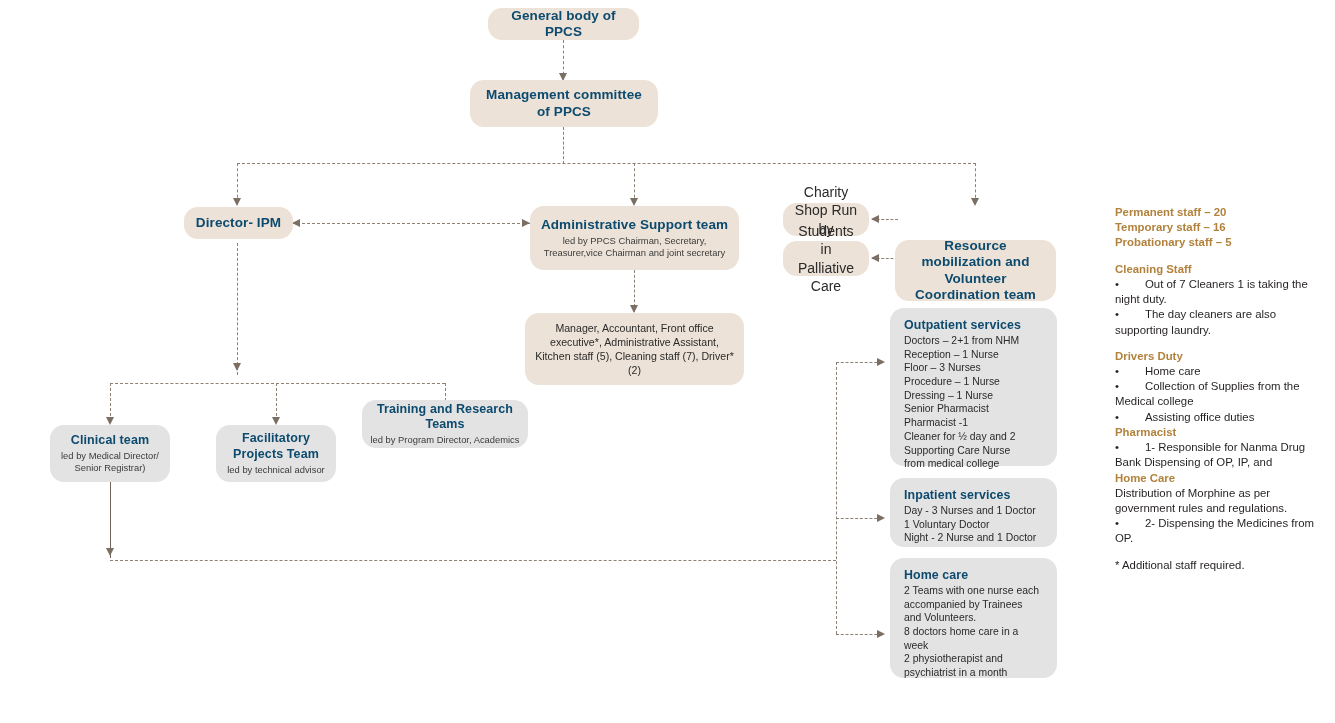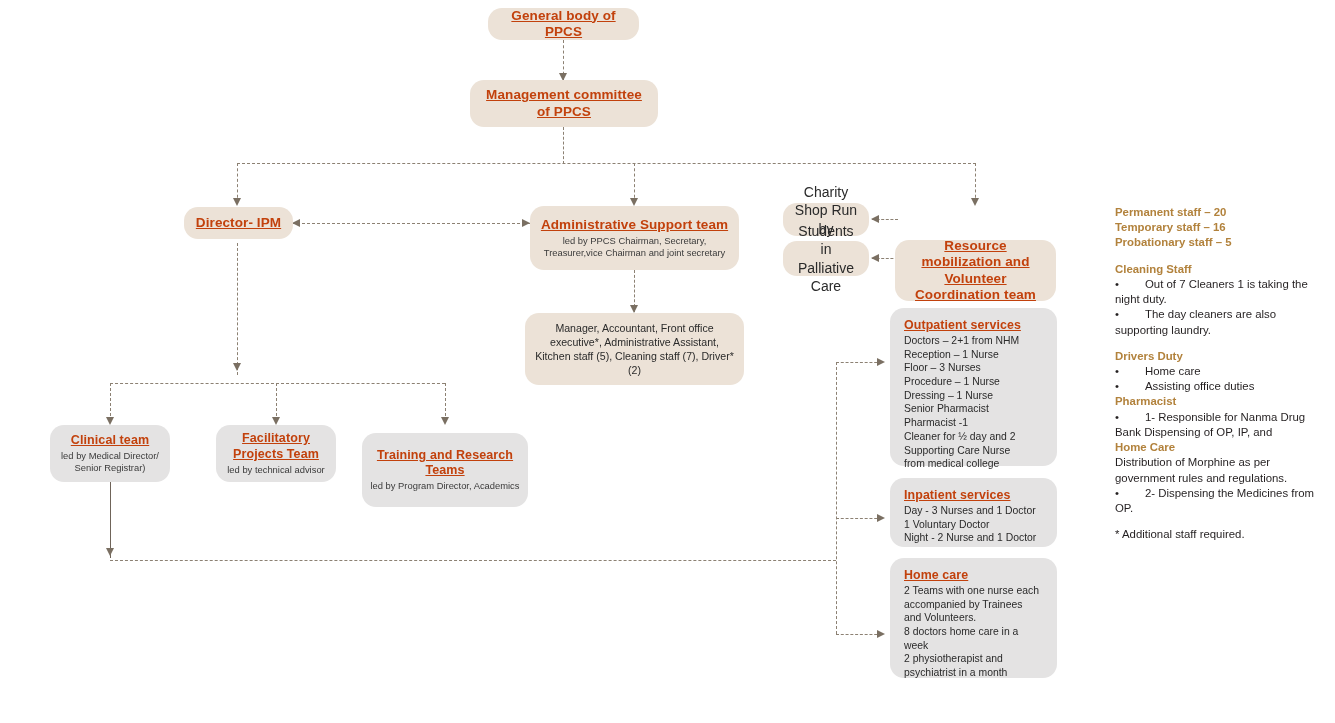--- a/index.html
+++ b/index.html
@@ -26,22 +26,21 @@
     z-index:3;
   }
   .tan{background:#ece2d7;}
   .gray{background:#e4e3e3;}
 
   .ttl{
     font-weight:bold;
     font-size:13.5px;
     line-height:1.22;
     letter-spacing:.1px;
-    color:#c2410c;
-    text-decoration:underline;
+    color:#0c4a6e;
   }
   .ttl.sm{font-size:12.5px;}
   .sub{
     font-size:9.4px;
     line-height:1.25;
     color:#3b3b3b;
     margin-top:2px;
   }
   .plain{
     font-size:10.6px;
@@ -200,21 +199,21 @@
   <div class="node gray" style="left:50px;top:425px;width:120px;height:57px;">
     <div class="ttl sm">Clinical team</div>
     <div class="sub">led by Medical Director/ Senior Registrar)</div>
   </div>
 
   <div class="node gray" style="left:216px;top:425px;width:120px;height:57px;">
     <div class="ttl sm">Facilitatory Projects Team</div>
     <div class="sub">led by technical advisor</div>
   </div>
 
-  <div class="node gray" style="left:362px;top:433px;width:166px;height:74px;">
+  <div class="node gray" style="left:362px;top:400px;width:166px;height:48px;">
     <div class="ttl sm">Training and Research Teams</div>
     <div class="sub">led by Program Director, Academics</div>
   </div>
 
   <div class="node gray svc" style="left:890px;top:308px;width:167px;height:158px;">
     <div class="ttl">Outpatient services</div>
     <div class="plain">
       <div>Doctors – 2+1 from NHM</div>
       <div>Reception – 1 Nurse</div>
       <div>Floor – 3 Nurses</div>
@@ -258,20 +257,21 @@
     <span class="gap"></span>
 
     <span class="hd bl">Cleaning Staff</span>
     <span class="bl"><span class="bul">•</span><span>Out of 7 Cleaners 1 is taking the night duty.</span></span>
     <span class="bl"><span class="bul">•</span><span>The day cleaners are also supporting laundry.</span></span>
 
     <span class="gap"></span>
 
     <span class="hd bl">Drivers Duty</span>
     <span class="bl"><span class="bul">•</span><span>Home care</span></span>
+    <span class="bl"><span class="bul">•</span><span>Collection of Supplies from the Medical college</span></span>
     <span class="bl"><span class="bul">•</span><span>Assisting office duties</span></span>
 
     <span class="hd bl">Pharmacist</span>
     <span class="bl"><span class="bul">•</span><span>1- Responsible for Nanma Drug Bank Dispensing of OP, IP, and</span></span>
     <span class="hd bl">Home Care</span>
     <span class="bl">Distribution of Morphine as per government rules and regulations.</span>
     <span class="bl"><span class="bul">•</span><span>2- Dispensing the Medicines from OP.</span></span>
 
     <span class="gap"></span>
 

